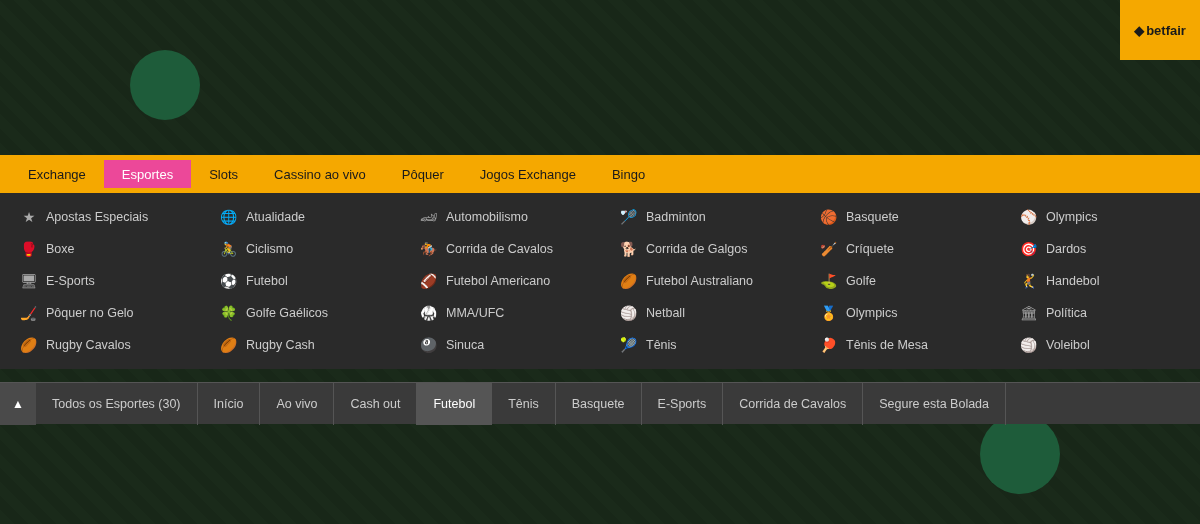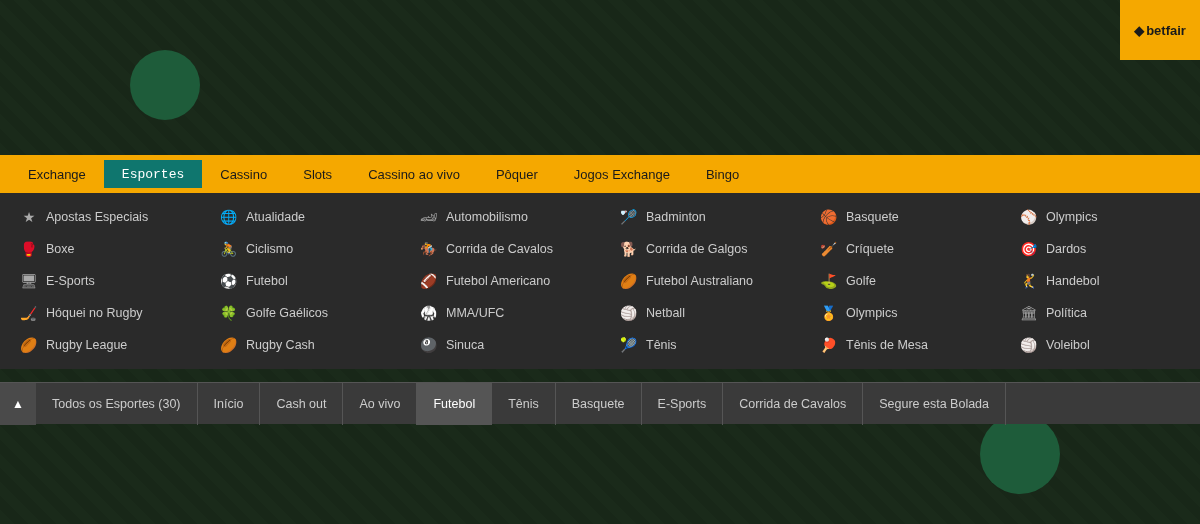--- a/index.html
+++ b/index.html
@@ -81,23 +81,22 @@
       height: 28px;
       display: flex;
       align-items: center;
       font-size: 13px;
       font-weight: 500;
       color: #1a1a1a;
       cursor: pointer;
       white-space: nowrap;
     }
     .nav-item.active {
-      background-color: #0f766e;
+      background-color: #ec4899;
       color: #ffffff;
-      font-family: Liberation Mono, monospace;
     }
 
     
     .sports-grid {
       position: absolute;
       top: 193px;
       left: 0;
       right: 0;
       background-color: #2a2a2a;
       padding: 8px 0;
@@ -179,21 +178,20 @@
   <div class="betfair-logo">
     <span>◆</span>
     <span>betfair</span>
   </div>
 </div>
 
 <nav class="nav-bar">
 
 <div class="nav-item">Exchange</div>
     <div class="nav-item active">Esportes</div>
-    <div class="nav-item">Cassino</div>
     <div class="nav-item">Slots</div>
     <div class="nav-item">Cassino ao vivo</div>
     <div class="nav-item">Pôquer</div>
     <div class="nav-item">Jogos Exchange</div>
     <div class="nav-item">Bingo</div>
   </nav>
 
 <div class="sports-grid">
   <div class="sports-grid-inner">
 
@@ -264,21 +262,21 @@
       <div class="sport-item">
         <span class="sport-icon">⛳</span>
         <span>Golfe</span>
       </div>
       <div class="sport-item">
         <span class="sport-icon">🤾</span>
         <span>Handebol</span>
       </div>
       <div class="sport-item">
         <span class="sport-icon">🏒</span>
-        <span>Hóquei no Rugby</span>
+        <span>Pôquer no Gelo</span>
       </div>
       <div class="sport-item">
         <span class="sport-icon">🍀</span>
         <span>Golfe Gaélicos</span>
       </div>
       <div class="sport-item">
         <span class="sport-icon">🥋</span>
         <span>MMA/UFC</span>
       </div>
       <div class="sport-item">
@@ -288,21 +286,21 @@
       <div class="sport-item">
         <span class="sport-icon">🏅</span>
         <span>Olympics</span>
       </div>
       <div class="sport-item">
         <span class="sport-icon">🏛</span>
         <span>Política</span>
       </div>
       <div class="sport-item">
         <span class="sport-icon">🏉</span>
-        <span>Rugby League</span>
+        <span>Rugby Cavalos</span>
       </div>
       <div class="sport-item">
         <span class="sport-icon">🏉</span>
         <span>Rugby Cash</span>
       </div>
       <div class="sport-item">
         <span class="sport-icon">🎱</span>
         <span>Sinuca</span>
       </div>
       <div class="sport-item">
@@ -320,21 +318,21 @@
     </div>
 </div>
 
 <div class="bottom-bar">
   <div class="bottom-toggle">▲</div>
   <div class="bottom-tab">
     <span>Todos os Esportes (30)</span>
   </div>
 
 <div class="bottom-tab">Início</div>
+    <div class="bottom-tab">Ao vivo</div>
     <div class="bottom-tab">Cash out</div>
-    <div class="bottom-tab">Ao vivo</div>
     <div class="bottom-tab active">Futebol</div>
     <div class="bottom-tab">Tênis</div>
     <div class="bottom-tab">Basquete</div>
     <div class="bottom-tab">E-Sports</div>
     <div class="bottom-tab">Corrida de Cavalos</div>
     <div class="bottom-tab">Segure esta Bolada</div>
   </div>
 
 </body></html>

